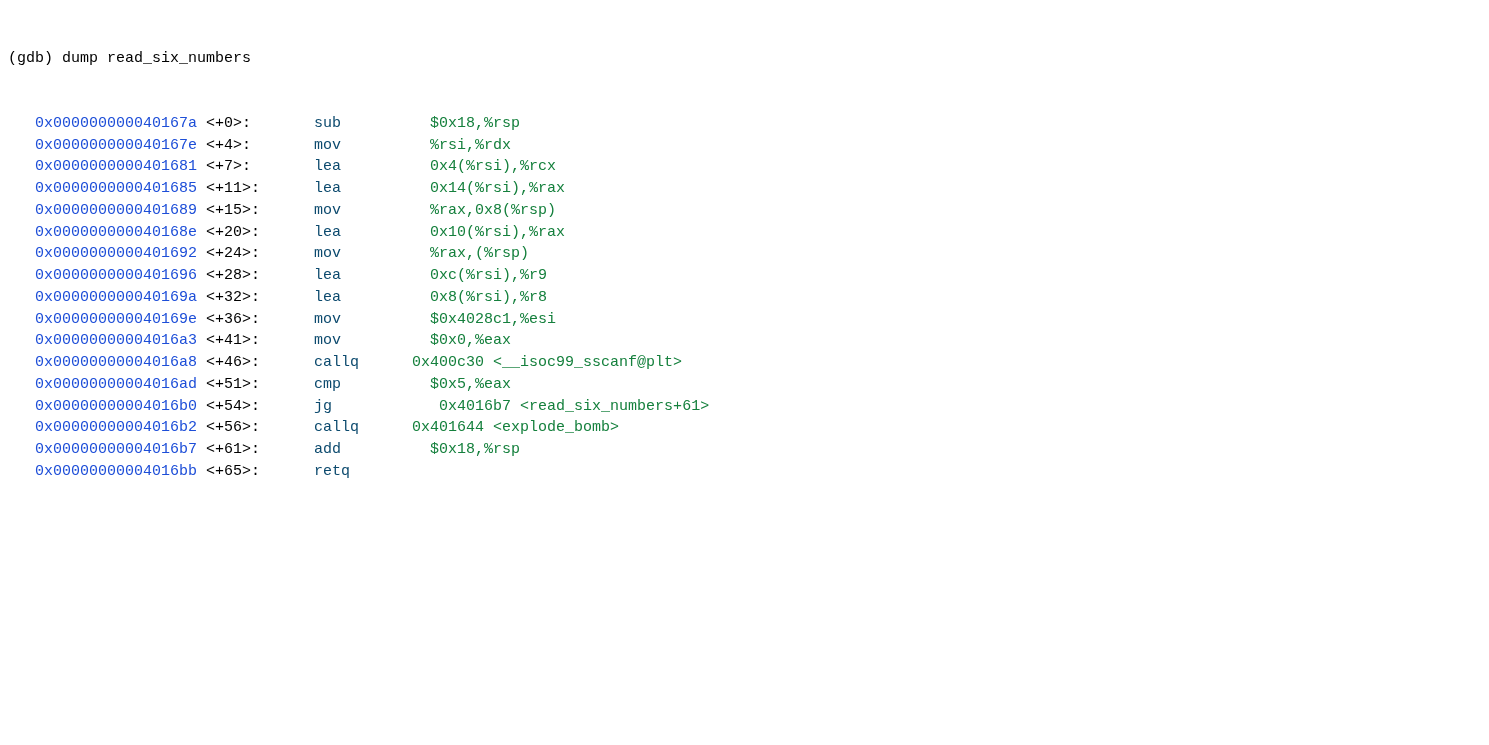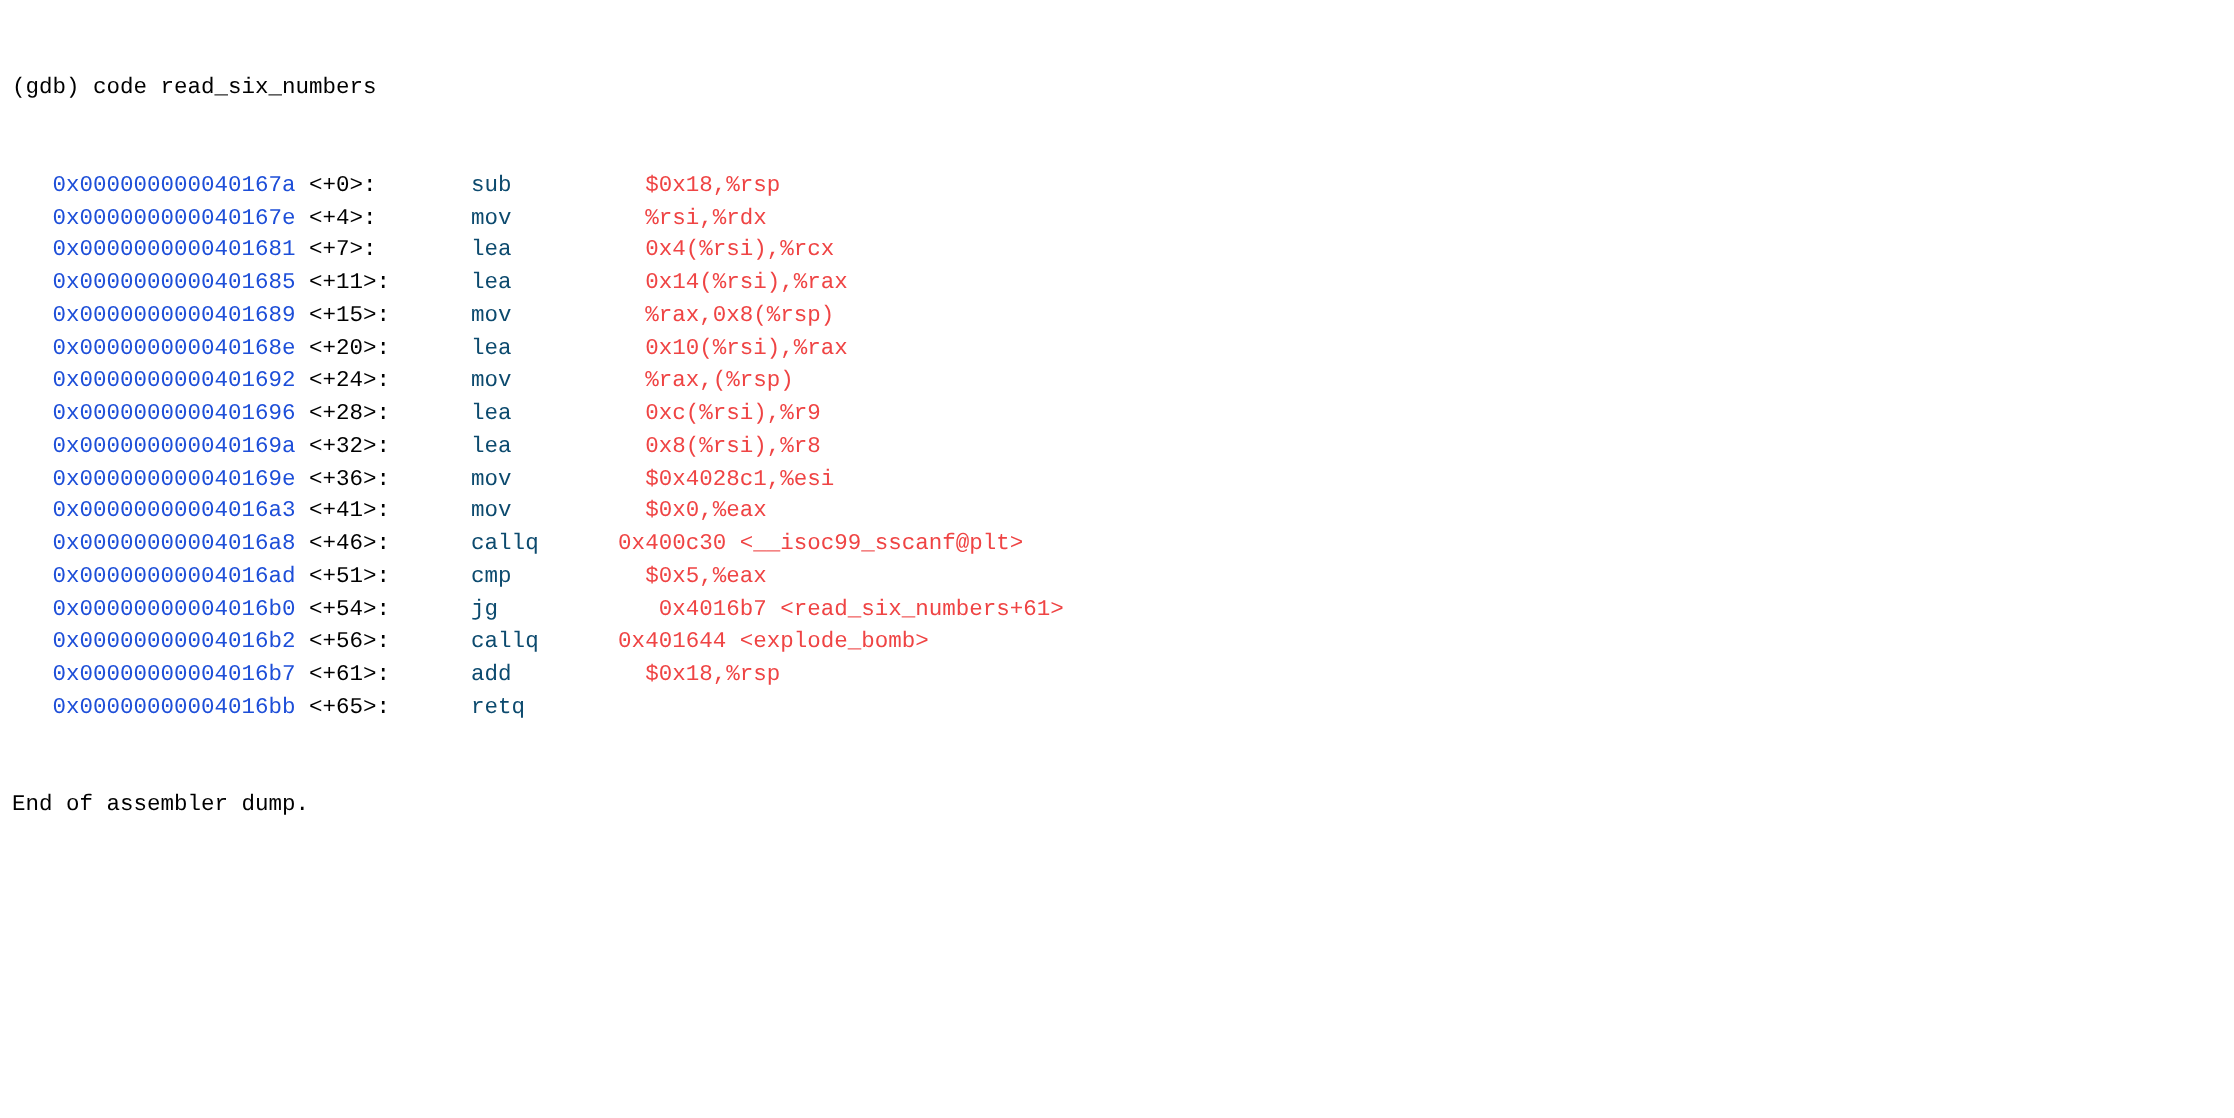--- a/index.html
+++ b/index.html
@@ -36,31 +36,30 @@
       color: #000000;
     }
 
     .mnemonic {
       color: #0c4a6e;
       display: inline-block;
       min-width: 80px;
     }
 
     .operands {
-      color: #ef4444;
+      color: #15803d;
     }
 
     .cursor {
       display: inline-block;
       width: 8px;
       height: 14px;
       background: #000;
       vertical-align: middle;
     }
   </style>
 </head>
 <body>
 
 <div class="terminal-content">
-  <span class="line"><span>(gdb) code read_six_numbers</span></span>
+  <span class="line"><span>(gdb) dump read_six_numbers</span></span>
   <div id="instructions-container"><span class="line"><span class="addr">   0x000000000040167a</span> <span class="offset">&lt;+0&gt;:   </span>    <span class="mnemonic">sub</span><span class="operands">    $0x18,%rsp</span></span><span class="line"><span class="addr">   0x000000000040167e</span> <span class="offset">&lt;+4&gt;:   </span>    <span class="mnemonic">mov</span><span class="operands">    %rsi,%rdx</span></span><span class="line"><span class="addr">   0x0000000000401681</span> <span class="offset">&lt;+7&gt;:   </span>    <span class="mnemonic">lea</span><span class="operands">    0x4(%rsi),%rcx</span></span><span class="line"><span class="addr">   0x0000000000401685</span> <span class="offset">&lt;+11&gt;:  </span>    <span class="mnemonic">lea</span><span class="operands">    0x14(%rsi),%rax</span></span><span class="line"><span class="addr">   0x0000000000401689</span> <span class="offset">&lt;+15&gt;:  </span>    <span class="mnemonic">mov</span><span class="operands">    %rax,0x8(%rsp)</span></span><span class="line"><span class="addr">   0x000000000040168e</span> <span class="offset">&lt;+20&gt;:  </span>    <span class="mnemonic">lea</span><span class="operands">    0x10(%rsi),%rax</span></span><span class="line"><span class="addr">   0x0000000000401692</span> <span class="offset">&lt;+24&gt;:  </span>    <span class="mnemonic">mov</span><span class="operands">    %rax,(%rsp)</span></span><span class="line"><span class="addr">   0x0000000000401696</span> <span class="offset">&lt;+28&gt;:  </span>    <span class="mnemonic">lea</span><span class="operands">    0xc(%rsi),%r9</span></span><span class="line"><span class="addr">   0x000000000040169a</span> <span class="offset">&lt;+32&gt;:  </span>    <span class="mnemonic">lea</span><span class="operands">    0x8(%rsi),%r8</span></span><span class="line"><span class="addr">   0x000000000040169e</span> <span class="offset">&lt;+36&gt;:  </span>    <span class="mnemonic">mov</span><span class="operands">    $0x4028c1,%esi</span></span><span class="line"><span class="addr">   0x00000000004016a3</span> <span class="offset">&lt;+41&gt;:  </span>    <span class="mnemonic">mov</span><span class="operands">    $0x0,%eax</span></span><span class="line"><span class="addr">   0x00000000004016a8</span> <span class="offset">&lt;+46&gt;:  </span>    <span class="mnemonic">callq</span><span class="operands">  0x400c30 &lt;__isoc99_sscanf@plt&gt;</span></span><span class="line"><span class="addr">   0x00000000004016ad</span> <span class="offset">&lt;+51&gt;:  </span>    <span class="mnemonic">cmp</span><span class="operands">    $0x5,%eax</span></span><span class="line"><span class="addr">   0x00000000004016b0</span> <span class="offset">&lt;+54&gt;:  </span>    <span class="mnemonic">jg</span><span class="operands">     0x4016b7 &lt;read_six_numbers+61&gt;</span></span><span class="line"><span class="addr">   0x00000000004016b2</span> <span class="offset">&lt;+56&gt;:  </span>    <span class="mnemonic">callq</span><span class="operands">  0x401644 &lt;explode_bomb&gt;</span></span><span class="line"><span class="addr">   0x00000000004016b7</span> <span class="offset">&lt;+61&gt;:  </span>    <span class="mnemonic">add</span><span class="operands">    $0x18,%rsp</span></span><span class="line"><span class="addr">   0x00000000004016bb</span> <span class="offset">&lt;+65&gt;:  </span>    <span class="mnemonic">retq</span><span class="operands">   </span></span></div>
-  <span class="line"><span>End of assembler dump.</span></span>
 </div>
 
 </body></html>

